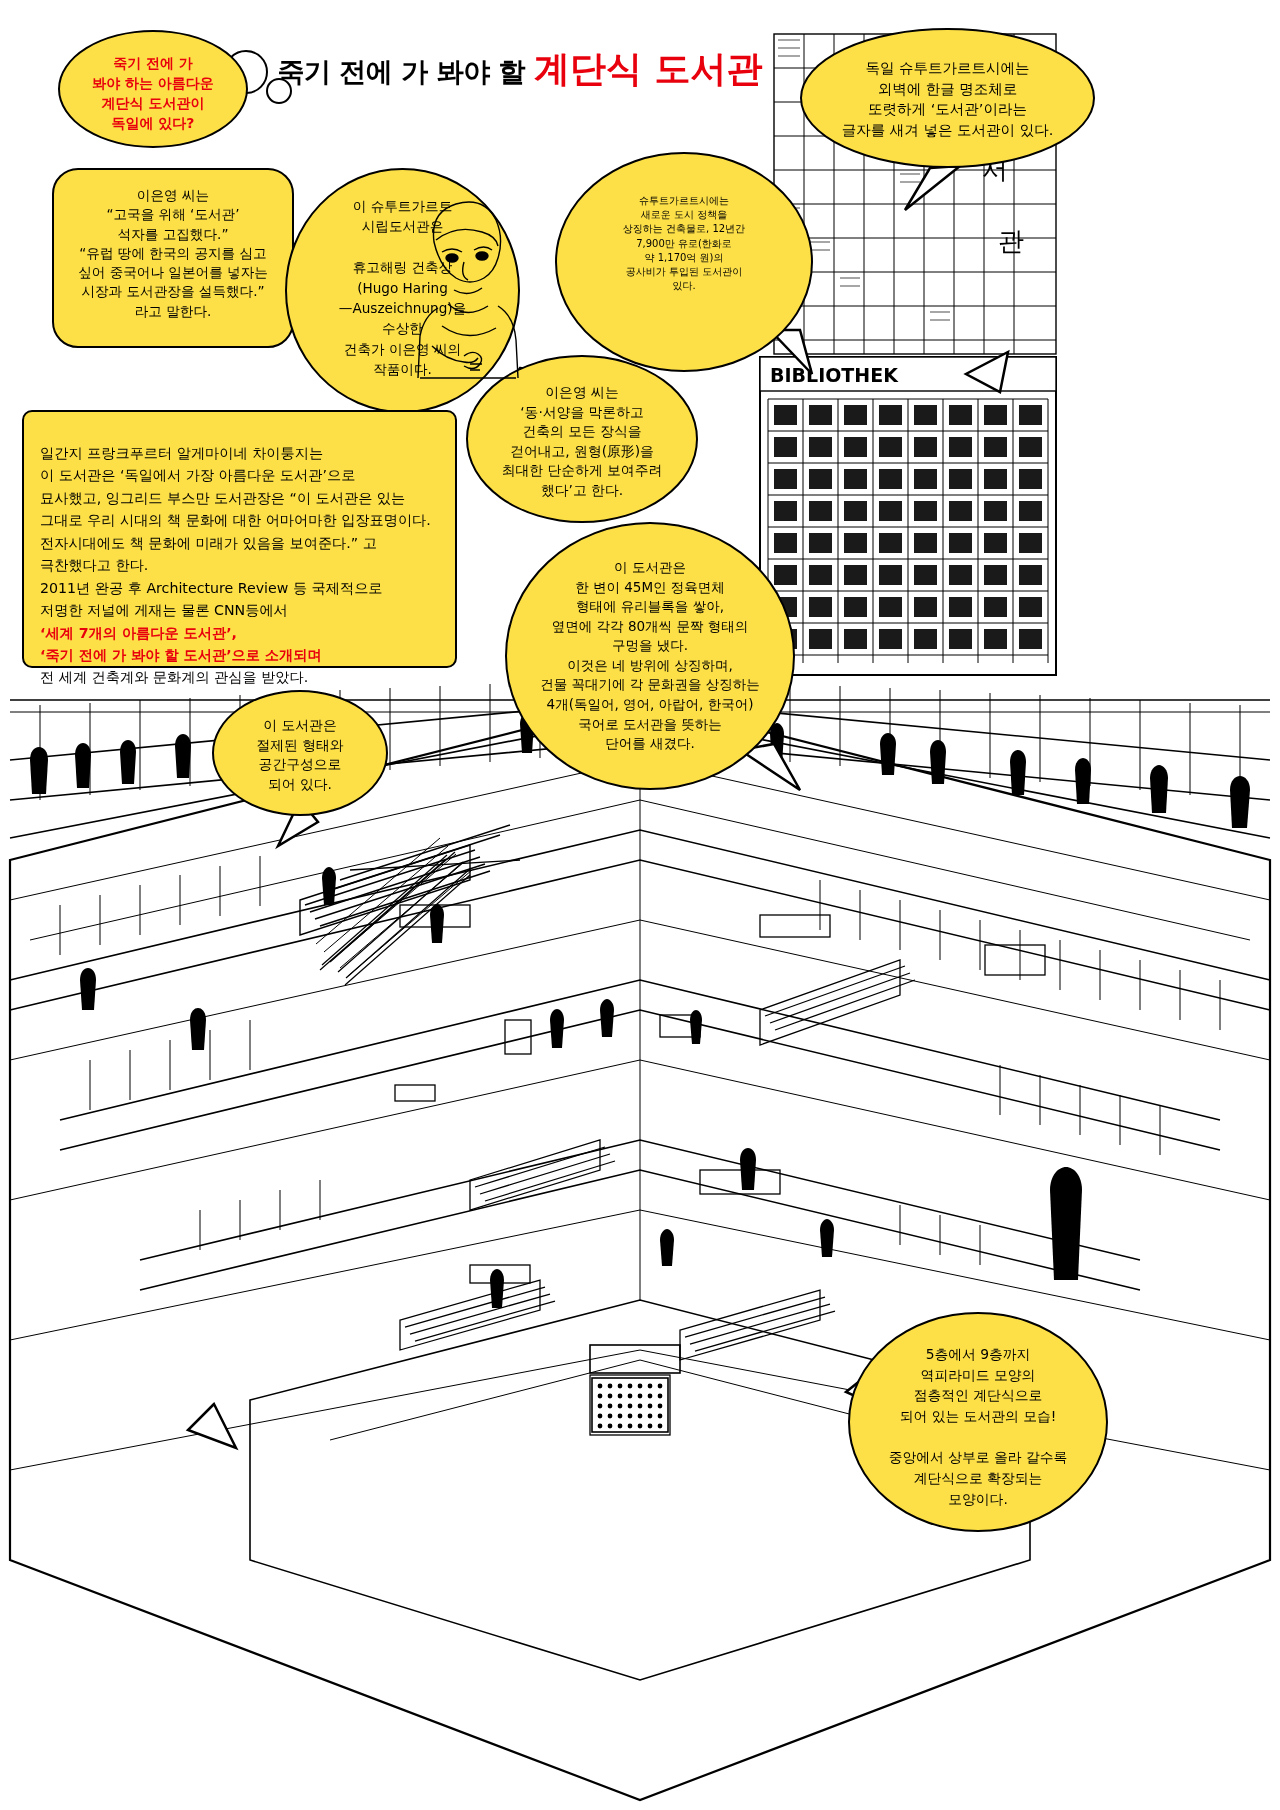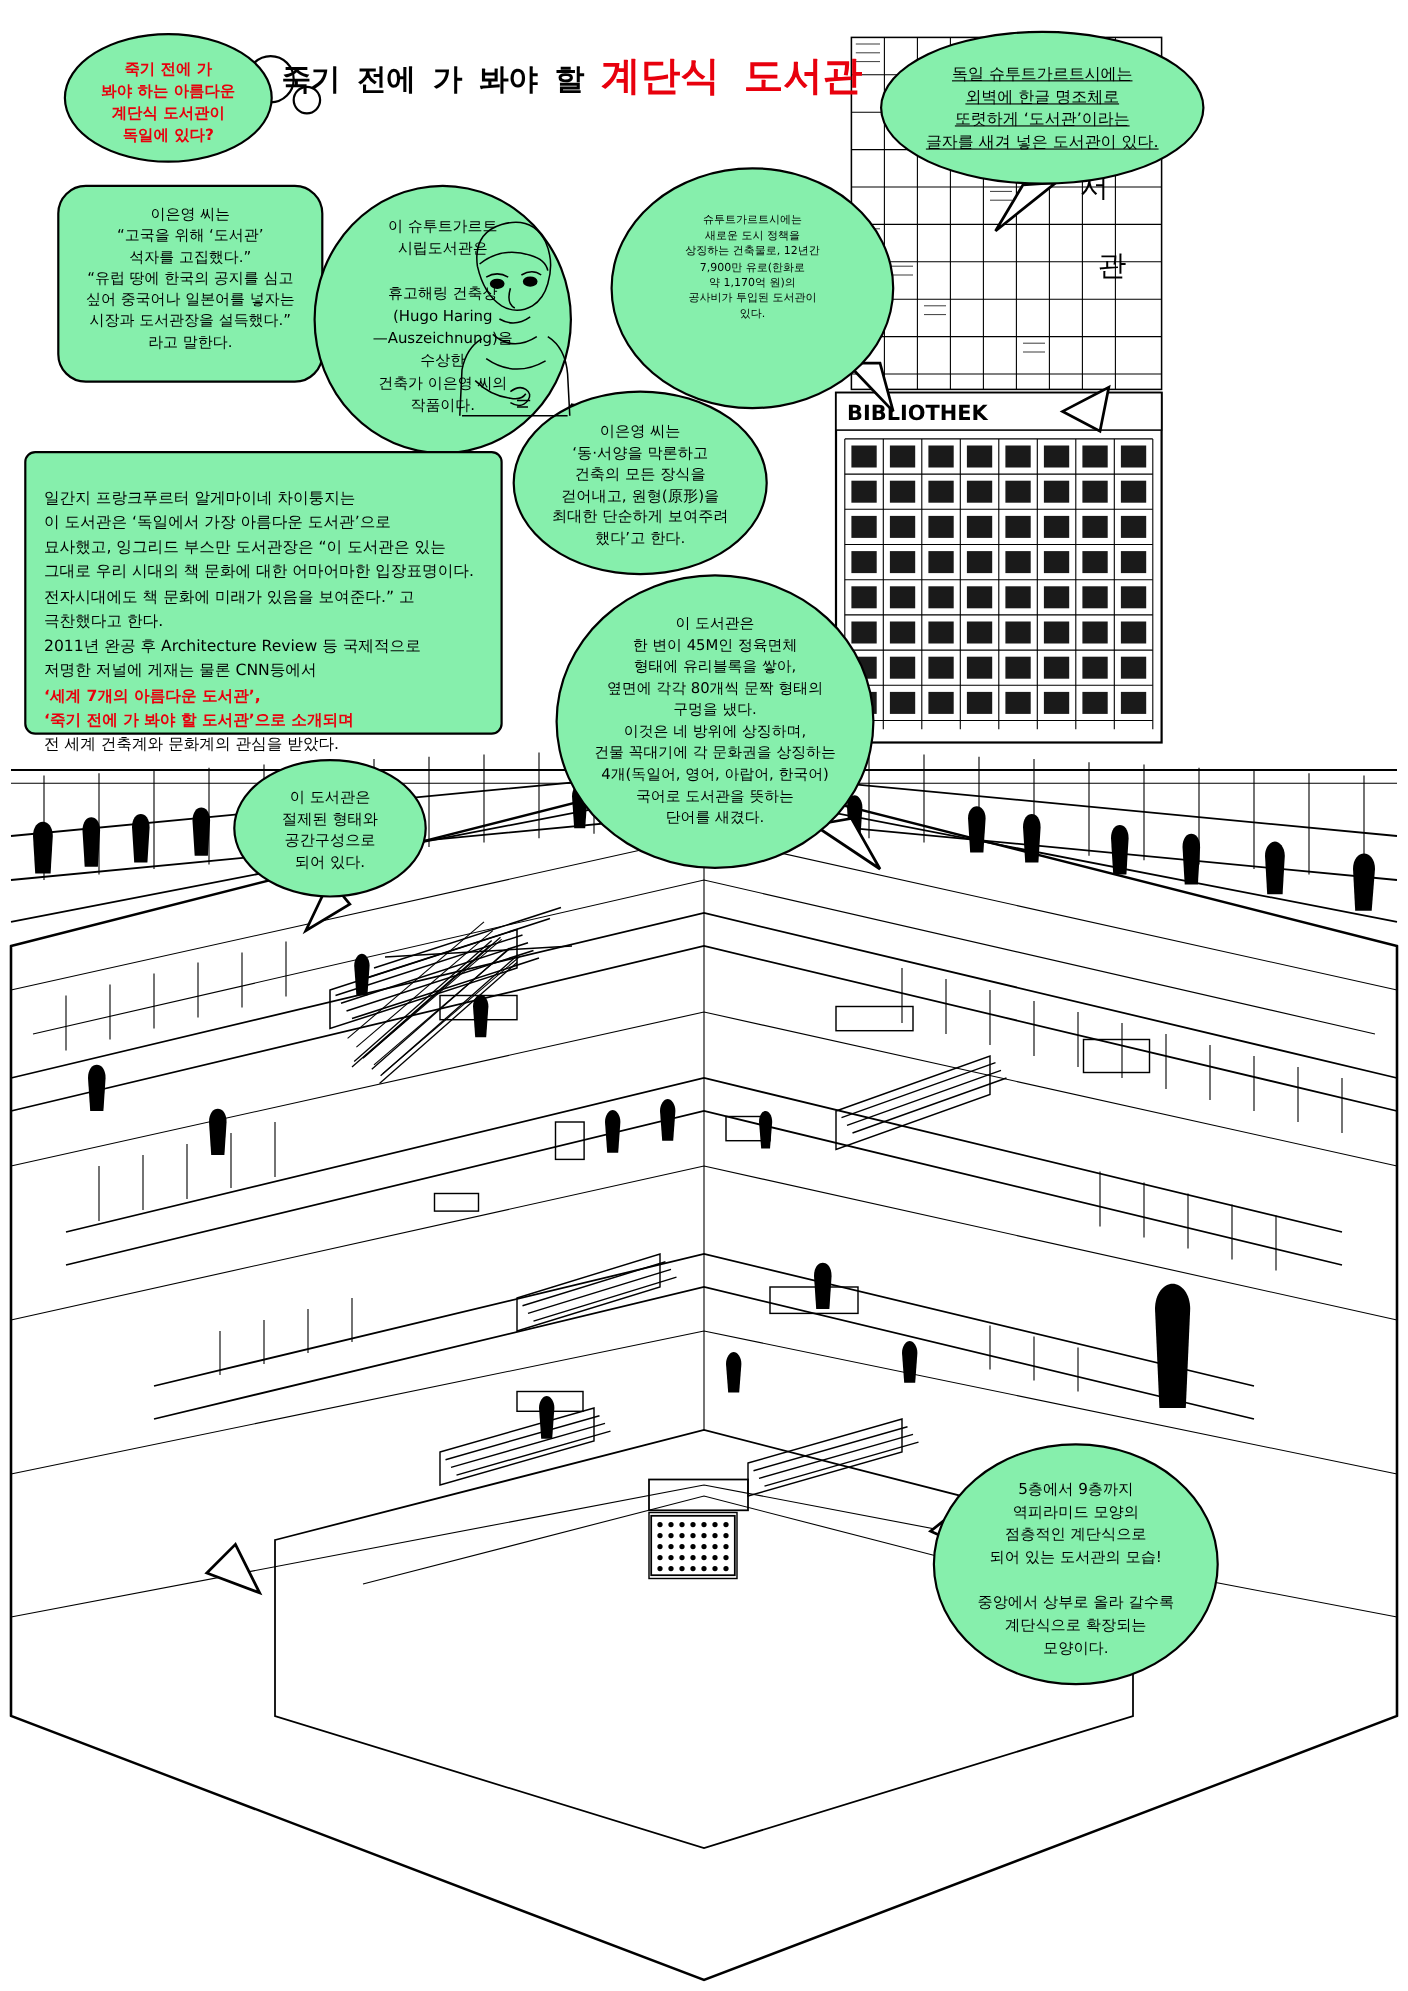--- a/index.html
+++ b/index.html
@@ -6,38 +6,38 @@
   body{
     font-family:"DejaVu Sans","Liberation Sans",sans-serif;
     width:1280px;height:1810px;position:relative;overflow:hidden;color:#000;
   }
   #stage{position:relative;width:1280px;height:1810px;}
 
   
   .bubble{
     position:absolute;
     border:2.5px solid #000;
-    background:#86efac;
+    background:#fde047;
     box-sizing:border-box;
     line-height:1.42;
     text-align:center;
     z-index:20;
   }
   .bubble.oval{border-radius:50%/50%;}
   .bubble.round{border-radius:26px;}
   .bubble.rect{border-radius:10px;text-align:left;}
   .bubble p{margin:0;}
   .red{color:#e8000d;}
   .bold{font-weight:bold;}
 
   
   #title-wrap{
     position:absolute;left:255px;top:45px;width:530px;z-index:30;text-align:center;
   }
-  #title-main{font-size:27px;font-weight:bold;letter-spacing:-0.5px;white-space:nowrap;font-family:Liberation Mono, monospace;}
+  #title-main{font-size:27px;font-weight:bold;letter-spacing:-0.5px;white-space:nowrap;}
   #title-main .big{color:#e8000d;font-size:36px;letter-spacing:0px;}
   #title-sub{font-size:18px;font-weight:bold;margin-top:8px;white-space:nowrap;}
   .title-dot{
     position:absolute;border:2.5px solid #000;border-radius:50%;background:#fff;
   }
 
   
   #art{position:absolute;left:0;top:0;width:1280px;height:1810px;z-index:5;}
   #photo{position:absolute;left:758px;top:355px;width:300px;height:322px;z-index:8;}
   #photo2{position:absolute;left:770px;top:28px;width:290px;height:330px;z-index:8;}
@@ -392,21 +392,21 @@
       <span>죽기 전에 가 봐야 할</span>
       <span class="big">계단식 도서관</span>
     </div>
   </div>
 
   <div class="bubble oval red bold" style="left:58px;top:30px;width:190px;height:118px;font-size:14px;padding:22px 12px 0;white-space:pre-line;">죽기 전에 가
 봐야 하는 아름다운
 계단식 도서관이
 독일에 있다?</div>
 
-  <div class="bubble oval" style="left:800px;top:28px;width:295px;height:140px;font-size:14.5px;padding:28px 24px 0;white-space:pre-line;text-decoration:underline;">독일 슈투트가르트시에는
+  <div class="bubble oval" style="left:800px;top:28px;width:295px;height:140px;font-size:14.5px;padding:28px 24px 0;white-space:pre-line;">독일 슈투트가르트시에는
 외벽에 한글 명조체로
 또렷하게 ‘도서관’이라는
 글자를 새겨 넣은 도서관이 있다.</div>
 
   <div class="bubble round" style="left:52px;top:168px;width:242px;height:180px;font-size:13.6px;padding:16px 12px 0;white-space:pre-line;">이은영 씨는
 “고국을 위해 ‘도서관’
 석자를 고집했다.”
 “유럽 땅에 한국의 공지를 심고
 싶어 중국어나 일본어를 넣자는
 시장과 도서관장을 설득했다.”

